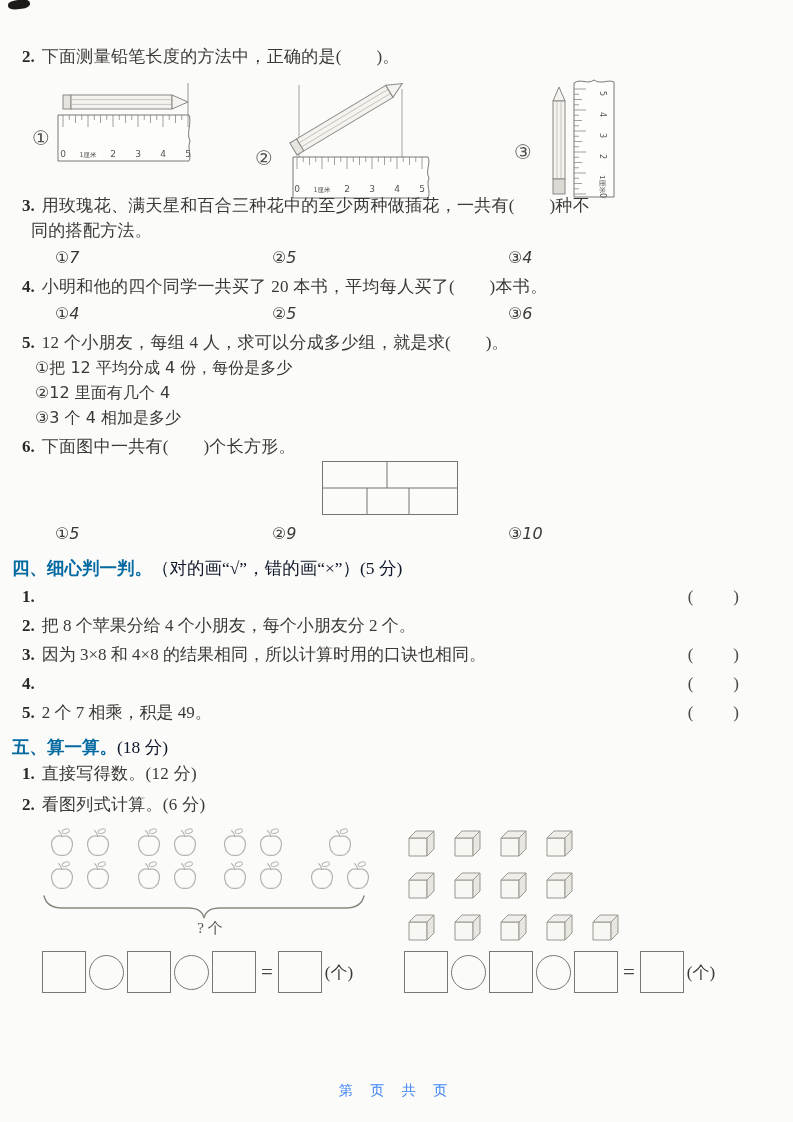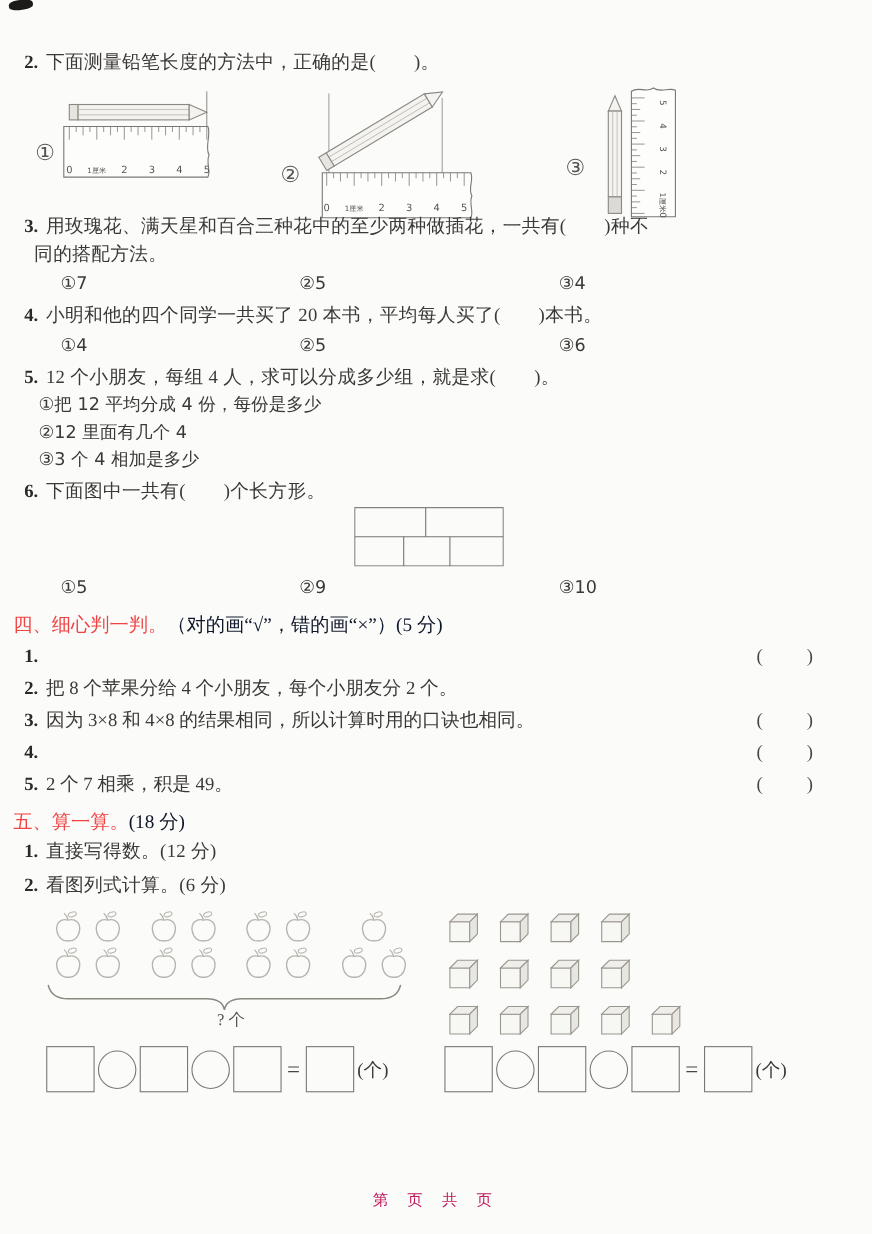--- a/index.html
+++ b/index.html
@@ -8,33 +8,33 @@
   .artifact{position:absolute;top:0;left:8px;width:22px;height:9px;background:#1c1b19;
             border-radius:40%;transform:rotate(-7deg);}
   .defs{position:absolute;width:0;height:0;overflow:hidden;}
 
   .q-line{display:flex;padding-left:22px;font-size:17px;line-height:25px;}
   .q-line.cont{padding-left:31px;}
   .q-num{font-weight:bold;margin-right:7px;color:#2b2a27;white-space:nowrap;}
   .q-text{letter-spacing:0.3px;}
 
   .opts{display:grid;grid-template-columns:217px 236px auto;margin:2px 0 0 55px;
-        font-size:17px;line-height:25px;}
+        font-size:17px;line-height:25px;font-style:italic;}
   .opt,.optline{font-family:"DejaVu Sans","Liberation Sans",sans-serif;font-size:16px;color:#3b3936;}
   .optcol{margin:0 0 0 35px;font-size:16px;line-height:25px;}
 
   .diagrams{display:flex;align-items:flex-start;margin:4px 0 0 30px;height:114px;}
   .diagrams svg{flex:none;}
   .d2{margin-left:42px;margin-top:-8px;}
   .d3{margin-left:72px;margin-top:-6px;}
   .svgtext{font-family:"DejaVu Sans","Liberation Sans",sans-serif;fill:#56544f;}
 
   .rect-fig{margin:2px 0 0 322px;display:block;}
   .sec-head{padding-left:12px;font-size:17.5px;line-height:28px;}
-  .sec-title{font-weight:normal;color:#ef4444;text-align:right;}
+  .sec-title{font-weight:bold;color:#0369a1;text-align:right;}
   .sec-sub{color:#0f172a;margin-top:30px;}
 
   .tf-row{display:flex;padding:0 52px 0 22px;font-size:17px;line-height:29px;}
   .tf-bracket{margin-left:auto;white-space:pre;letter-spacing:2px;color:#4c4a45;}
 
   .calc-grid{display:grid;grid-template-columns:165px 165px 145px auto;margin:4px 0 0 35px;
              font-size:19px;line-height:30px;color:#4a4843;letter-spacing:0.5px;
              font-family:"DejaVu Serif","Liberation Serif",serif;}
 
   .pictures{display:flex;margin:10px 0 0 42px;}
@@ -50,21 +50,21 @@
   .cube-row{display:flex;gap:12px;margin-bottom:8px;}
   .cube{width:34px;height:34px;}
 
   .eq-row{display:flex;align-items:center;gap:3px;margin-top:6px;}
   .eq-box{width:42px;height:40px;border:1.4px solid #7a7873;flex:none;}
   .eq-circ{width:33px;height:33px;border:1.4px solid #7a7873;border-radius:50%;flex:none;}
   .eq-eq{font-size:21px;color:#4a4843;padding:0 2px;}
   .eq-unit{font-size:17px;color:#3b3936;white-space:nowrap;}
 
   .footer{position:absolute;bottom:22px;left:0;width:100%;text-align:center;
-          font-size:14px;letter-spacing:7px;color:#be185d;}.mt4{margin-top:4px;}.mt6{margin-top:6px;}.mt8{margin-top:8px;}
+          font-size:14px;letter-spacing:7px;color:#3b82f6;}.mt4{margin-top:4px;}.mt6{margin-top:6px;}.mt8{margin-top:8px;}
 </style>
 </head>
 <body>
 
 <div class="page">
   <div class="artifact"></div>
 
   <svg class="defs" aria-hidden="true">
     <defs>
       <symbol id="apple-sym" viewBox="0 0 34 34">

